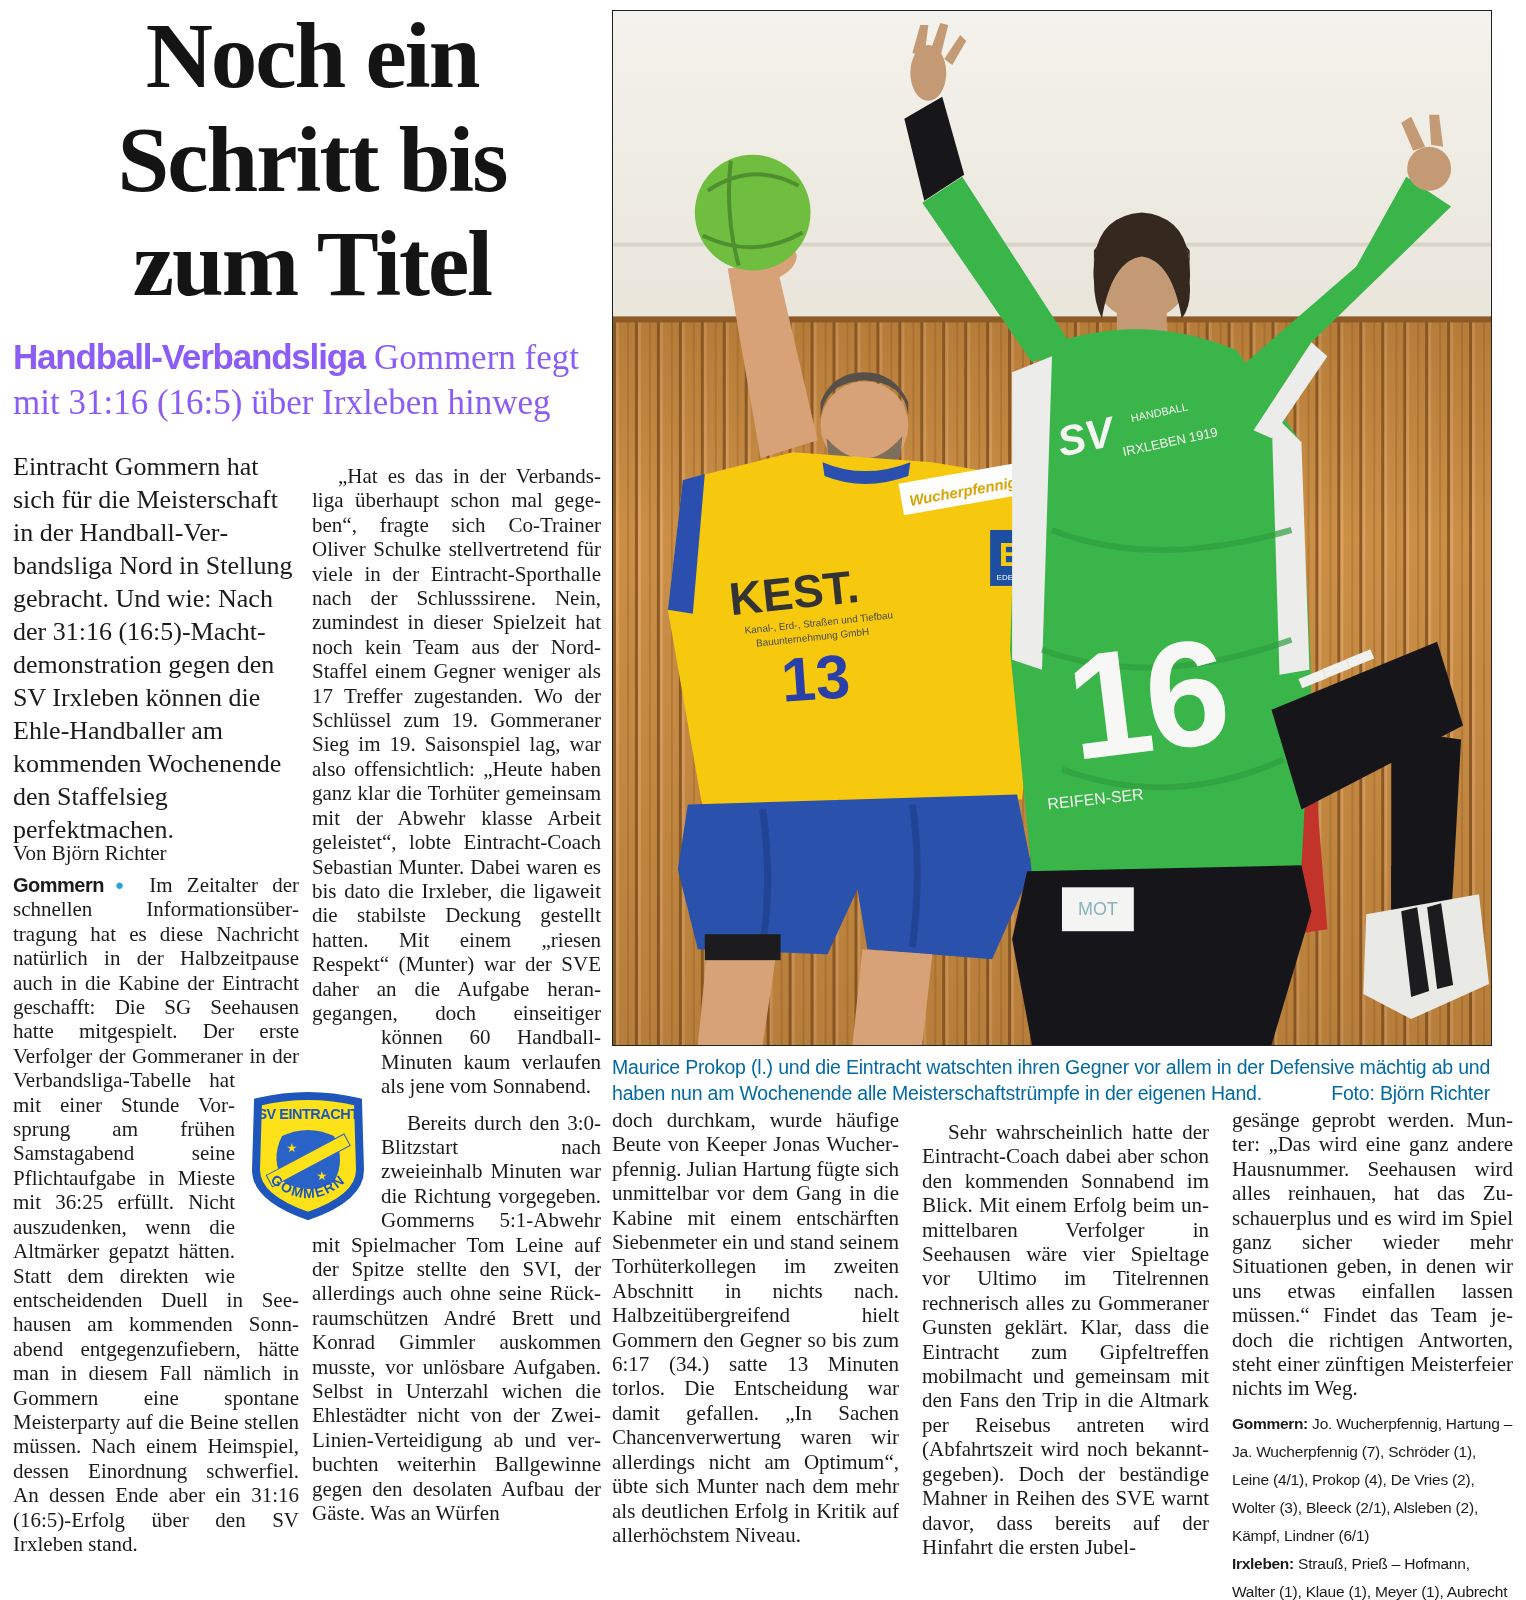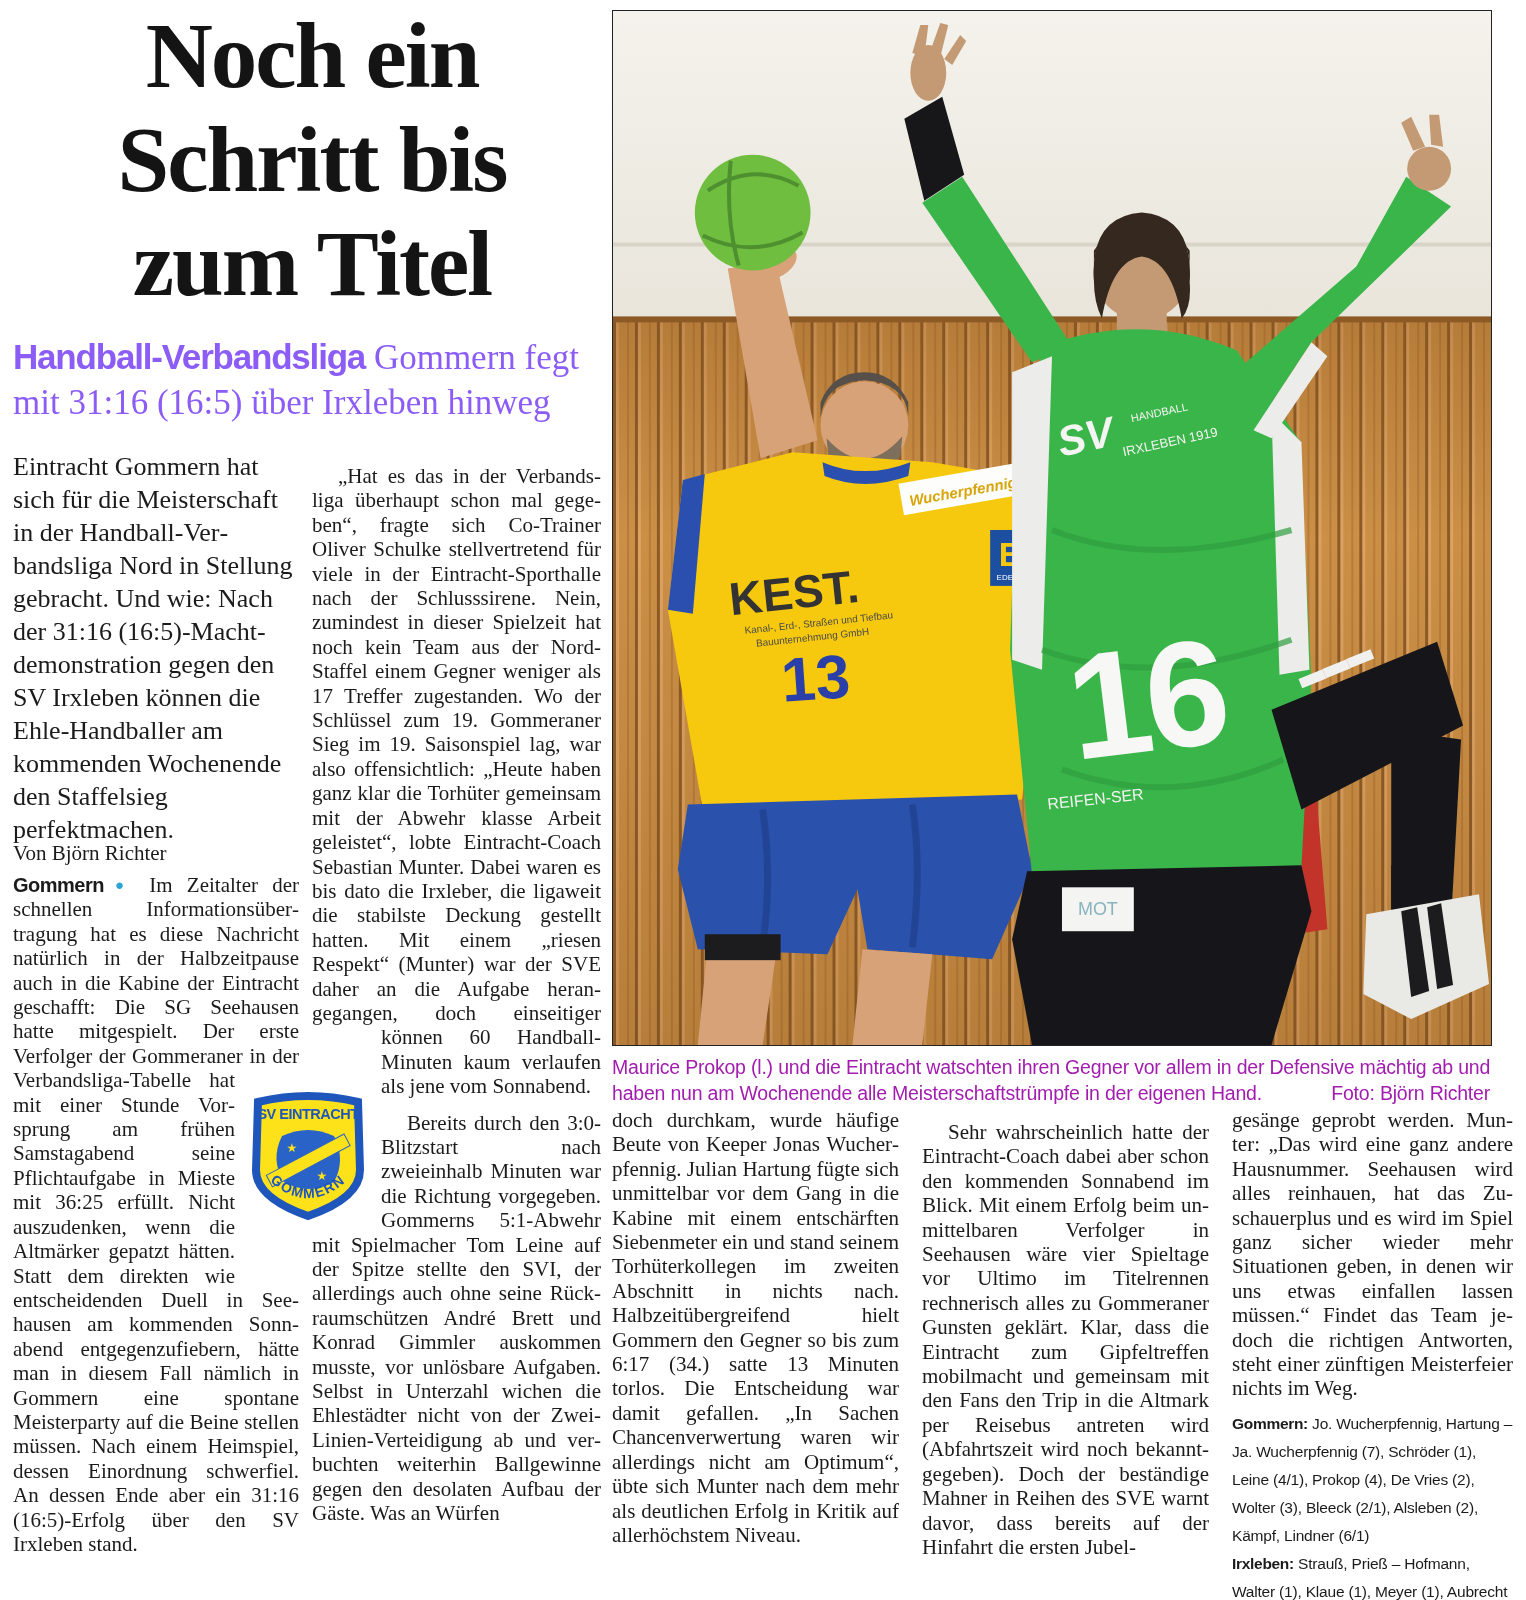--- a/index.html
+++ b/index.html
@@ -28,21 +28,21 @@
   .dateline{font-family:"Liberation Sans",sans-serif;font-size:20px;letter-spacing:-0.5px;font-weight:700;}
   .bullet{color:#2ba4d8;font-size:15px;vertical-align:2px;padding:0 2px;}
   .cut-r{float:right;width:56px;height:198px;margin-left:8px;}
   .cut-l{float:left;width:60px;height:200px;margin-right:9px;}
   
   .logo{left:246px;top:1086px;width:124px;height:134px;}
   
   .photo{left:612px;top:10px;width:880px;height:1036px;border:1px solid #222;box-sizing:border-box;background:#efece5;}
   
   .caption{left:612px;top:1054px;width:880px;font-family:"Liberation Sans",sans-serif;
-           font-size:19.5px;line-height:26px;letter-spacing:-0.2px;color:#a21caf;}
+           font-size:19.5px;line-height:26px;letter-spacing:-0.2px;color:#0369a1;}
   .credit{position:absolute;right:2px;top:26px;}
   
   .stats{margin-top:9px;font-family:"Liberation Sans",sans-serif;font-size:15.5px;line-height:28px;
          letter-spacing:-0.2px;text-align:left;}
   .stats b{letter-spacing:-0.3px;}
 </style>
 </head>
 <body>
 
 <div class="page">

